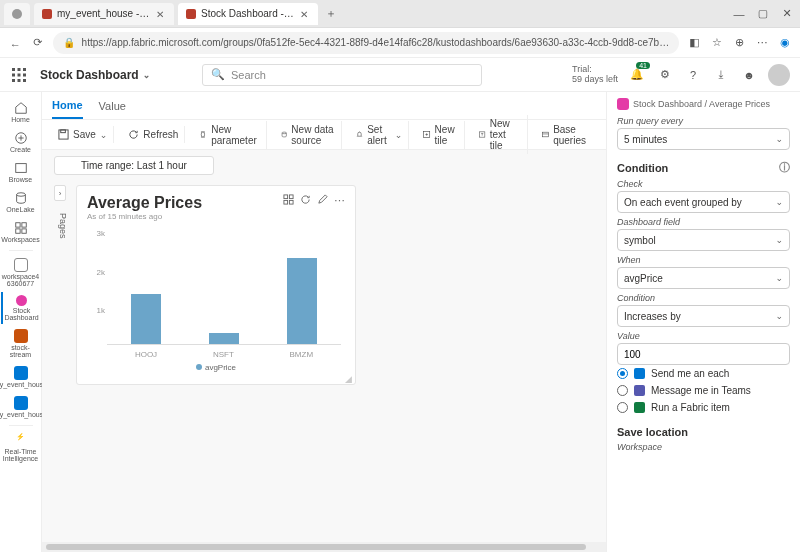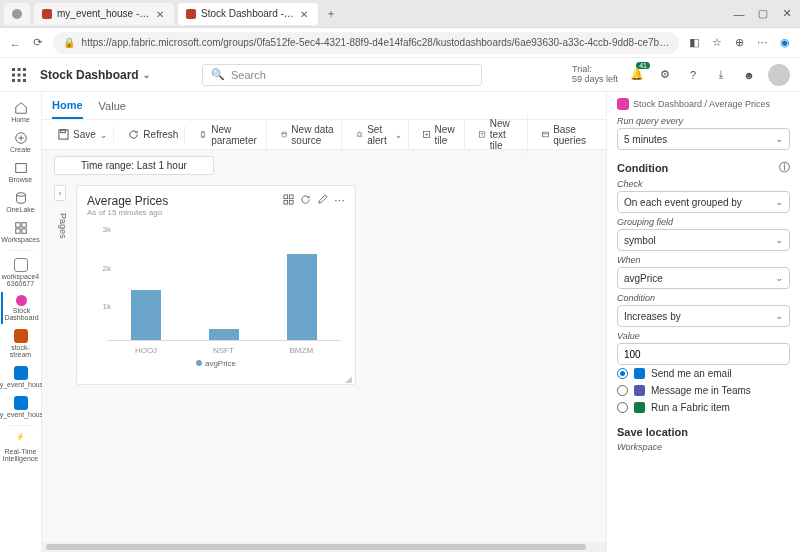--- a/index.html
+++ b/index.html
@@ -52,26 +52,26 @@
 .tb-btn svg { width: 11px; height: 11px; }
 .timerange-row { padding: 6px 12px; }
 .timerange { display: inline-block; background: #fff; border: 1px solid #ddd; padding: 3px 26px; border-radius: 3px; font-size: 10px; }
 
 .canvas { flex: 1; padding: 4px 12px; display: flex; gap: 8px; overflow: hidden; }
 .pages-handle { width: 14px; writing-mode: vertical-rl; font-size: 9px; color: #666; padding-top: 8px; text-align: center; }
 .expand-chevron { width:12px; height:16px; background:#fff; border:1px solid #ddd; border-radius:2px; display:flex; align-items:center; justify-content:center; cursor:pointer; margin-bottom:4px; font-size:8px; color:#666; }
 
 .tile { width: 280px; height: 200px; background: #fff; border: 1px solid #e5e5e5; border-radius: 3px; padding: 8px 10px; position: relative; }
 .tile-hdr { display: flex; justify-content: space-between; align-items: flex-start; }
-.tile-title { font-size: 12px; font-weight: 400; }
+.tile-title { font-size: 16px; font-weight: 700; }
 .tile-sub { font-size: 8px; color: #999; }
 .tile-actions { display: flex; gap: 6px; color: #666; }
 .tile-actions svg { width: 11px; height: 11px; cursor: pointer; }
 .chart { position: relative; height: 130px; margin-top: 8px; }
-.yaxis { position: absolute; left: 8px; top: 0; bottom: 14px; width: 16px; display: flex; flex-direction: column; justify-content: space-between; font-size: 8px; color: #999; text-align: right; }
+.yaxis { position: absolute; left: 2px; top: 0; bottom: 14px; width: 16px; display: flex; flex-direction: column; justify-content: space-between; font-size: 8px; color: #999; text-align: right; }
 .plot { position: absolute; left: 20px; right: 4px; top: 0; bottom: 14px; border-bottom: 1px solid #ddd; display: flex; align-items: flex-end; justify-content: space-around; }
 .bar { width: 30px; background: #6ba5c9; }
 .xaxis { position: absolute; left: 20px; right: 4px; bottom: 0; display: flex; justify-content: space-around; font-size: 8px; color: #999; }
 .legend { text-align: center; font-size: 8px; color: #666; margin-top: 4px; }
 .legend .sw { display: inline-block; width: 6px; height: 6px; background: #6ba5c9; border-radius: 50%; margin-right: 3px; }
 .resize-handle { position:absolute; right:2px; bottom:2px; width:8px; height:8px; color:#ccc; font-size:9px; }
 
 
 .right-panel { width: 194px; background: #fff; border-left: 1px solid #eee; height: 100%; overflow-y: auto; padding: 6px 10px 10px; font-size: 10px; }
 .rp-breadcrumb { display: flex; align-items: center; gap: 4px; font-size: 9px; color: #666; margin-bottom: 6px; }
@@ -366,21 +366,21 @@
         <span>Condition</span>
         <span style="color:#888;">ⓘ</span>
       </div>
 
     <div class="rp-label">Check</div>
     <div class="rp-select">
         <span>On each event grouped by</span>
         <span class="chev">⌄</span>
       </div>
 
-    <div class="rp-label">Grouping field</div>
+    <div class="rp-label">Dashboard field</div>
     <div class="rp-select">
         <span>symbol</span>
         <span class="chev">⌄</span>
       </div>
 
     <div class="rp-label">When</div>
     <div class="rp-select">
         <span>avgPrice</span>
         <span class="chev">⌄</span>
       </div>
@@ -390,21 +390,21 @@
         <span>Increases by</span>
         <span class="chev">⌄</span>
       </div>
 
     <div class="rp-label">Value</div>
     <input class="rp-input" value="100" style="">
 
     <div class="rp-radio-row">
         <span class="rp-radio checked"></span>
         <span class="mini-icon outlook"></span>
-        <span>Send me an email</span>
+        <span>Send me an each</span>
       </div>
     <div class="rp-radio-row">
         <span class="rp-radio"></span>
         <span class="mini-icon teams"></span>
         <span>Message me in Teams</span>
       </div>
     <div class="rp-radio-row">
         <span class="rp-radio"></span>
         <span class="mini-icon fabric"></span>
         <span>Run a Fabric item</span>

